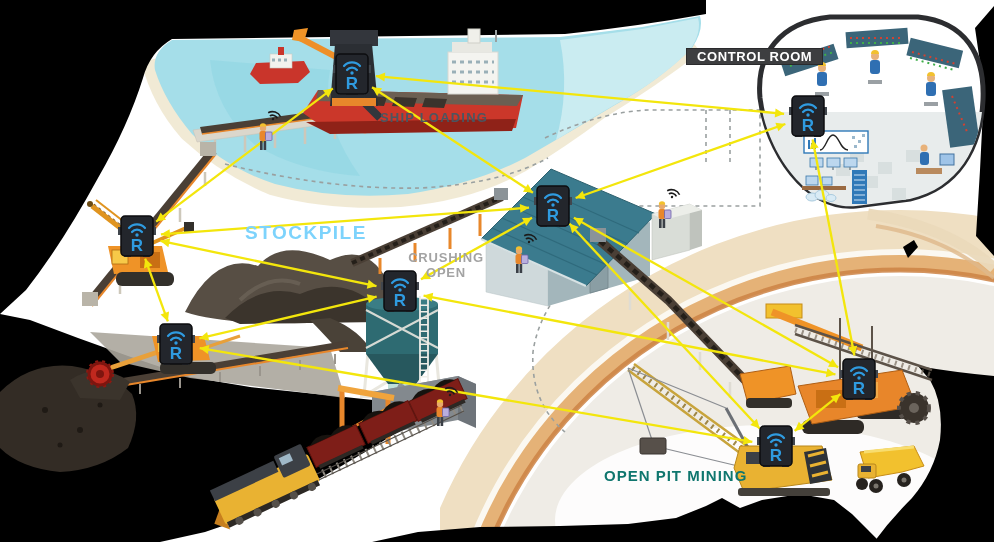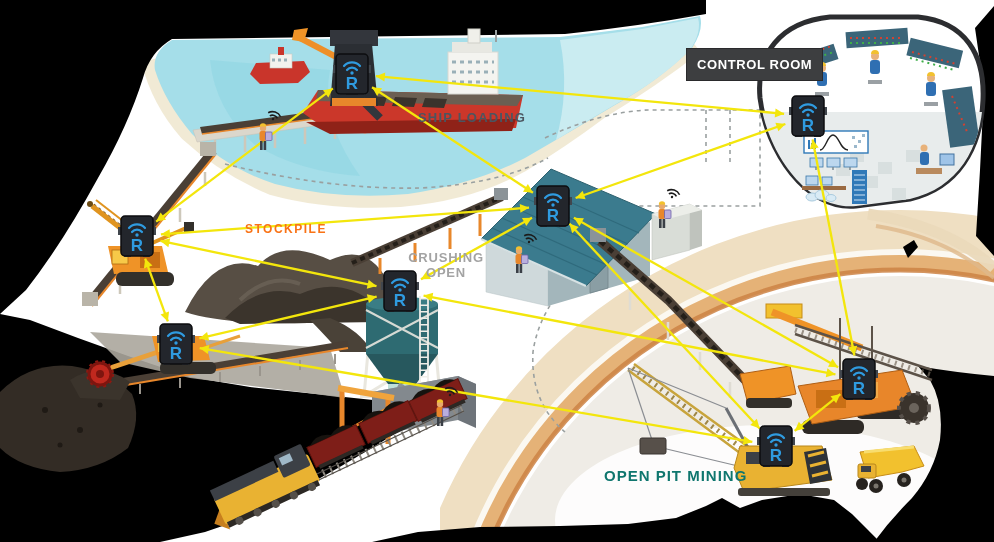--- a/index.html
+++ b/index.html
@@ -1,26 +1,26 @@
 <!DOCTYPE html>
 <html><head>
 <meta charset="utf-8">
 <style>
   html,body{margin:0;padding:0;background:#000;}
   .stage{position:relative;width:994px;height:542px;background:#000;overflow:hidden;
          font-family:"Liberation Sans",sans-serif;}
   .stage svg{position:absolute;left:0;top:0;}
   .lbl{position:absolute;font-weight:bold;white-space:nowrap;}
-  .lbl-ship{left:418px;top:110px;font-size:13px;letter-spacing:1.2px;color:#4b5560;}
-  .lbl-stock{left:245px;top:222px;font-size:12px;letter-spacing:1.5px;color:#f97316;}
+  .lbl-ship{left:380px;top:110px;font-size:13px;letter-spacing:1.2px;color:#4b5560;}
+  .lbl-stock{left:245px;top:222px;font-size:19px;letter-spacing:1.5px;color:#7dd3fc;}
   .lbl-crush{left:398px;top:250px;width:96px;text-align:center;font-size:13px;
              line-height:15px;color:#a3a3a3;letter-spacing:.8px;white-space:normal;}
   .lbl-pit{left:604px;top:467px;font-size:15px;letter-spacing:1px;color:#0f766e;}
   .lbl-cr{left:686px;top:48px;font-size:13px;letter-spacing:.6px;color:#fff;
-          background:#3d3e40;padding:8px 10px;border:1px solid #2a2a2c;}
+          background:#3d3e40;padding:0 10px;border:1px solid #2a2a2c;}
 </style>
 </head>
 <body>
 
 <div class="stage">
 <svg width="994" height="542" viewBox="0 0 994 542">
 
   <rect x="0" y="0" width="994" height="542" fill="#ffffff"></rect>
 
   <g>

